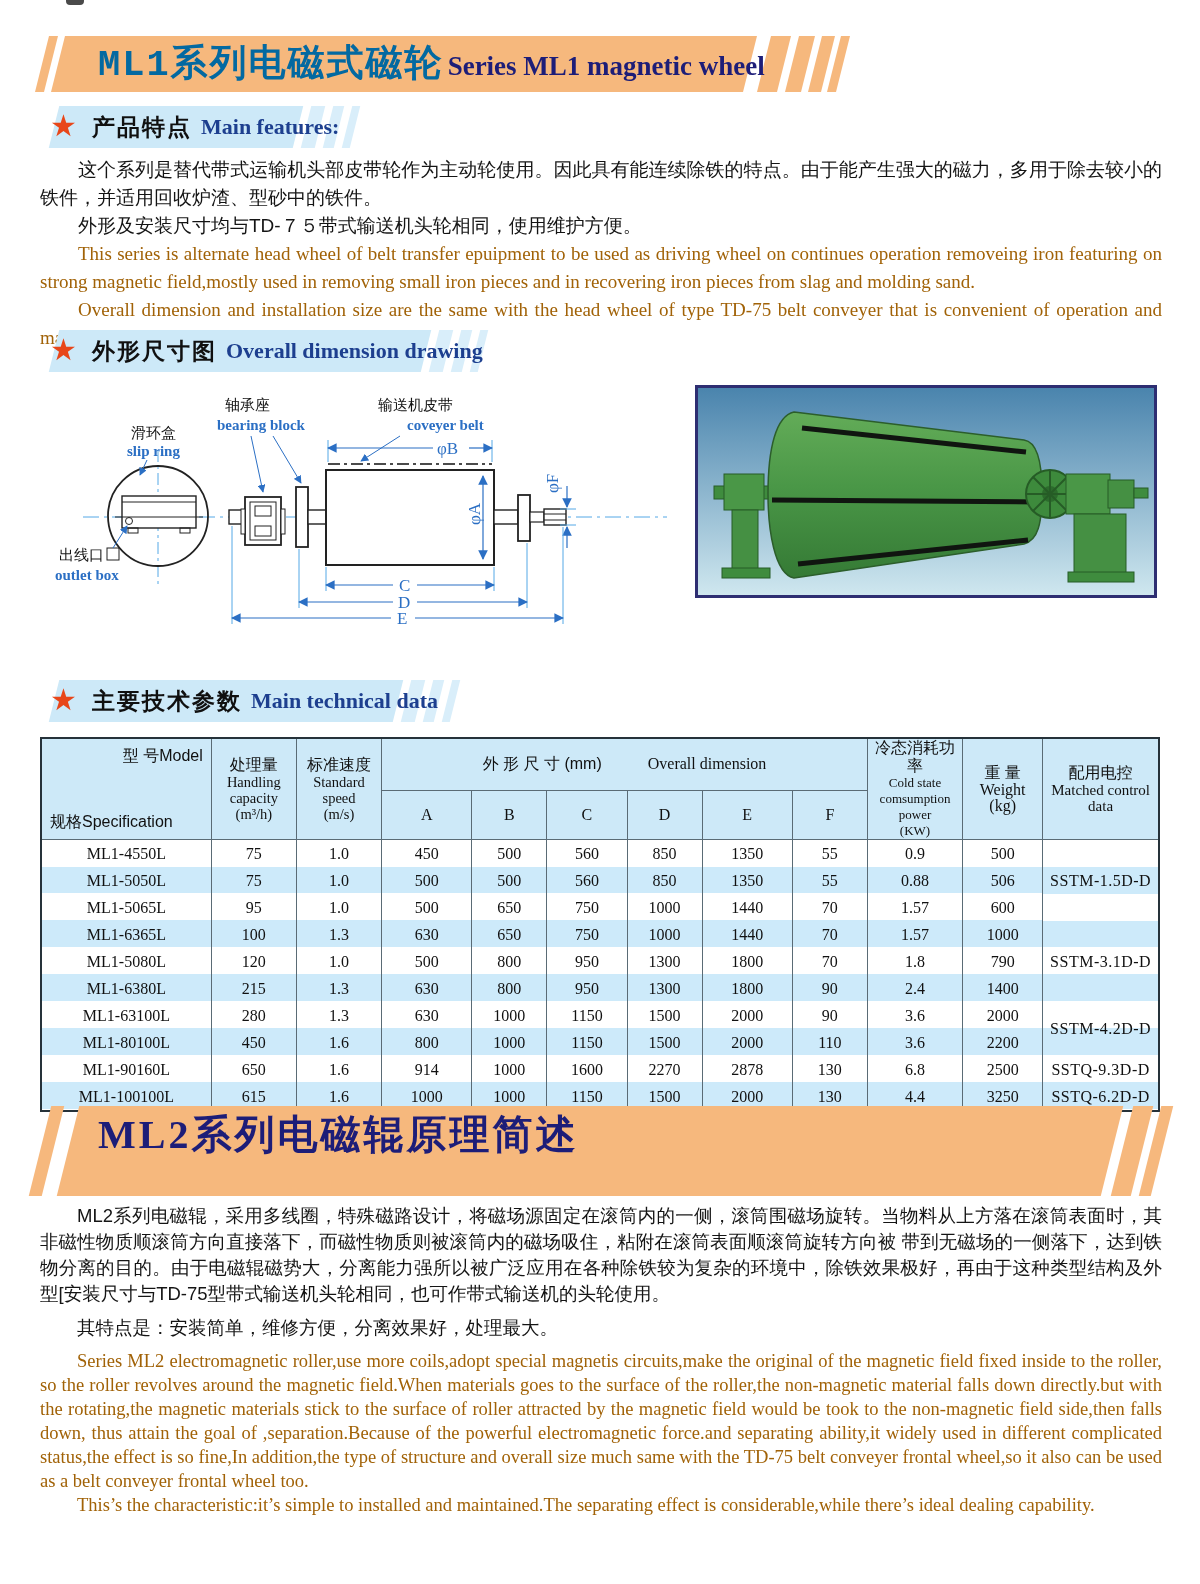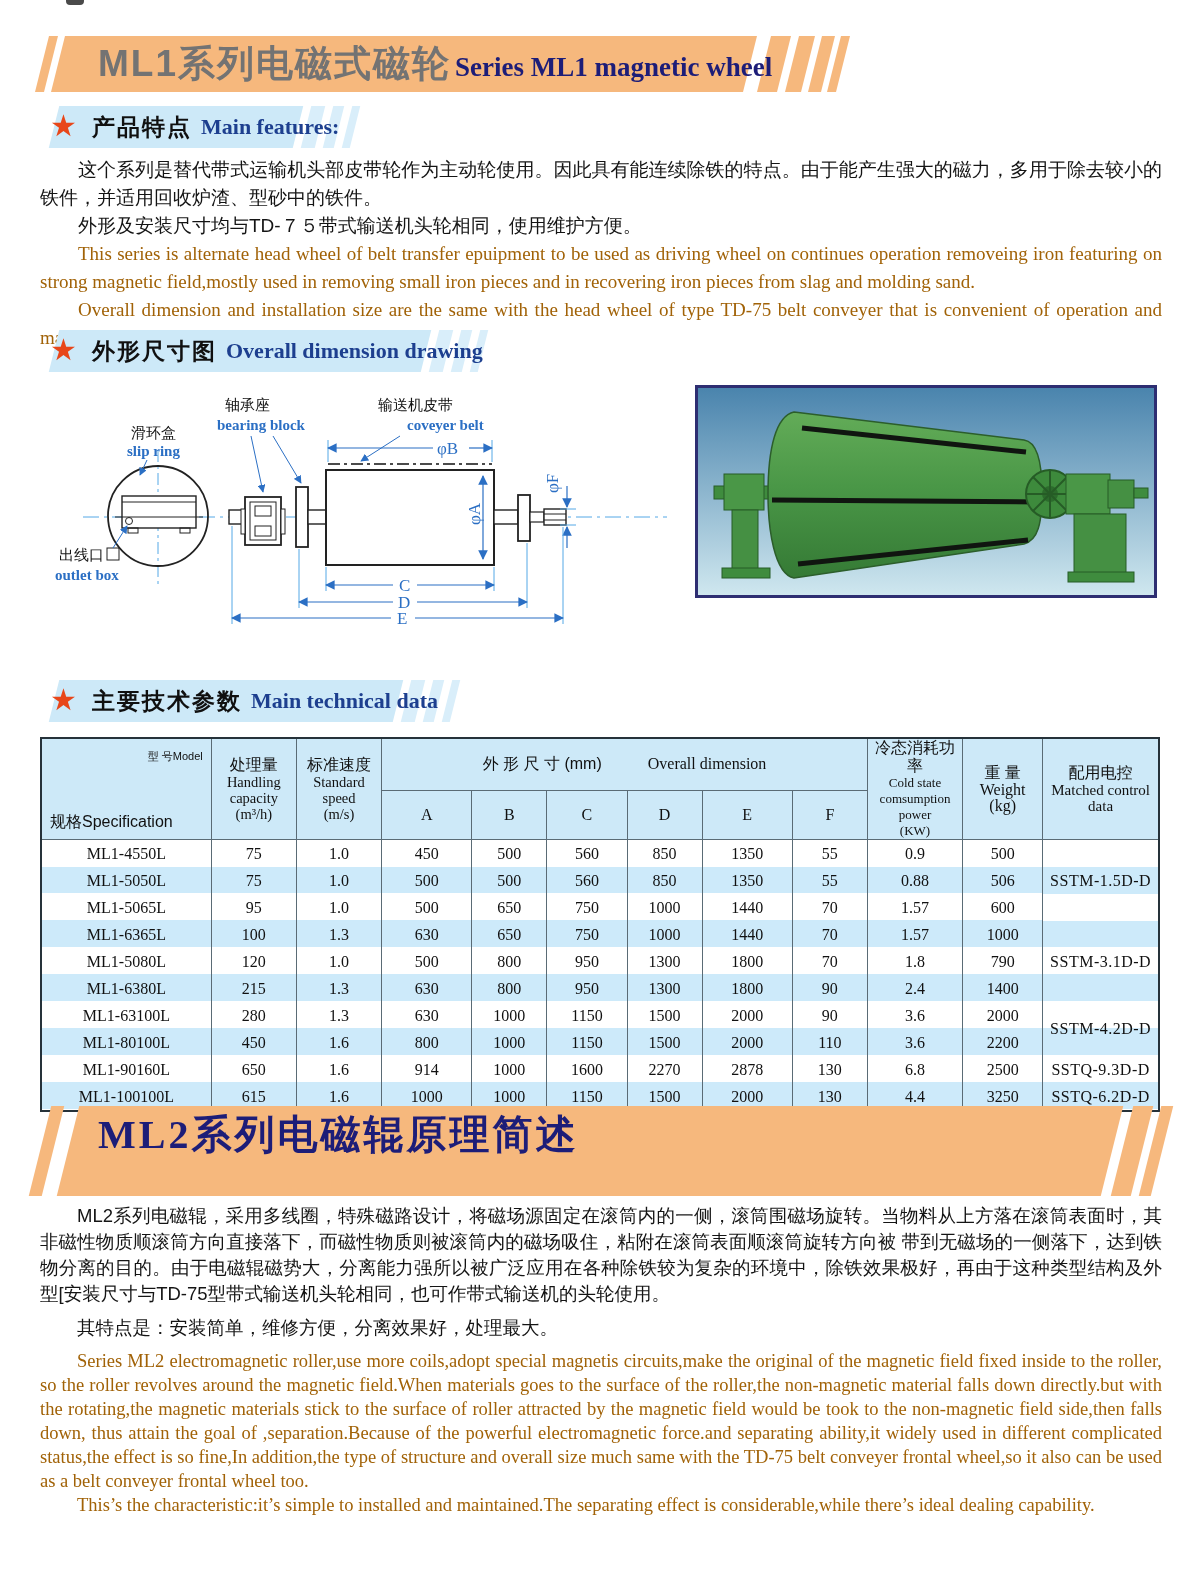--- a/index.html
+++ b/index.html
@@ -10,22 +10,22 @@
   
   .banner{top:36px;left:42px;width:800px;height:56px;}
   .o-band{position:absolute;background:#f6b87d;transform:skewX(-14deg);}
   .banner .main{left:16px;top:0;width:692px;height:56px;}
   .banner .sliver{left:0;top:0;width:9px;height:56px;}
   .banner .s1{left:722px;top:0;width:20px;height:56px;}
   .banner .s2{left:750px;top:0;width:16px;height:56px;}
   .banner .s3{left:773px;top:0;width:13px;height:56px;}
   .banner .s4{left:792px;top:0;width:9px;height:56px;}
   .banner-text{position:absolute;left:56px;top:0;height:56px;display:flex;align-items:baseline;gap:4px;}
-  .banner-cn{font-family:Liberation Sans, sans-serif;font-weight:bold;font-size:37px;
-             line-height:56px;color:#737373;letter-spacing:2px;}
+  .banner-cn{font-family:Liberation Mono, monospace;font-weight:bold;font-size:37px;
+             line-height:56px;color:#0369a1;letter-spacing:2px;}
   .banner-en{font-family:"Liberation Serif","DejaVu Serif",serif;font-weight:bold;font-size:27px;color:#1d1d78;margin-top:15px;}
 
   
   .section-head{height:42px;}
   .b-band{position:absolute;top:0;height:42px;background:#cde9f8;transform:skewX(-14deg);}
   .b-stripe{position:absolute;top:0;height:42px;background:#d9eefa;transform:skewX(-14deg);}
   .sec-star{position:absolute;left:10px;top:2px;font-size:30px;color:#e8471a;z-index:3;}
   .sec-text{position:absolute;left:52px;top:0;height:42px;display:flex;align-items:center;gap:9px;z-index:2;}
   .sec-cn{font-size:23px;font-weight:bold;color:#101010;letter-spacing:2px;}
   .sec-en{font-family:"Liberation Serif","DejaVu Serif",serif;font-size:22px;font-weight:bold;color:#1d3f8f;}
@@ -45,21 +45,21 @@
       font-weight:normal;padding:0;vertical-align:middle;text-align:center;}
   table.tech tbody{background:repeating-linear-gradient(180deg,#ffffff 0 27px,#cdeafa 27px 54px);}
   table.tech tbody td{border-right:1px solid #5a6b75;border-top:none;border-bottom:none;height:27px;
       text-align:center;vertical-align:middle;background:transparent;
       font-family:"Liberation Serif","DejaVu Serif",serif;font-size:16px;color:#111;padding:0;}
   td.panel-cell{font-size:15px;letter-spacing:0.5px;}
   .h-cn{font-size:16px;color:#101010;line-height:18px;font-weight:bold;font-family:"Liberation Sans",sans-serif;}
   .h-en{font-family:"Liberation Serif","DejaVu Serif",serif;font-size:14.5px;line-height:16px;color:#101010;}
   th.diag{position:relative;background-image:linear-gradient(to bottom right,
       transparent calc(50% - 1px),#5a6b75 calc(50% - 1px),#5a6b75 calc(50% + 1px),transparent calc(50% + 1px));}
-  th.diag .tr-lab{position:absolute;top:8px;right:8px;font-size:11px;}
+  th.diag .tr-lab{position:absolute;top:8px;right:8px;font-size:16px;}
   th.diag .bl-lab{position:absolute;bottom:8px;left:8px;font-size:16px;}
   .dims-row{display:flex;justify-content:center;align-items:baseline;gap:46px;}
 
   
   .ml2-banner{top:1106px;left:40px;width:1122px;height:90px;}
   .ml2-banner .main{left:28px;top:0;width:1044px;height:90px;}
   .ml2-banner .sliver{left:0;top:0;width:13px;height:90px;}
   .ml2-banner .s1{left:1082px;top:0;width:20px;height:90px;}
   .ml2-banner .s2{left:1110px;top:0;width:12px;height:90px;}
   .ml2-text{position:absolute;left:58px;top:4px;z-index:2;}

